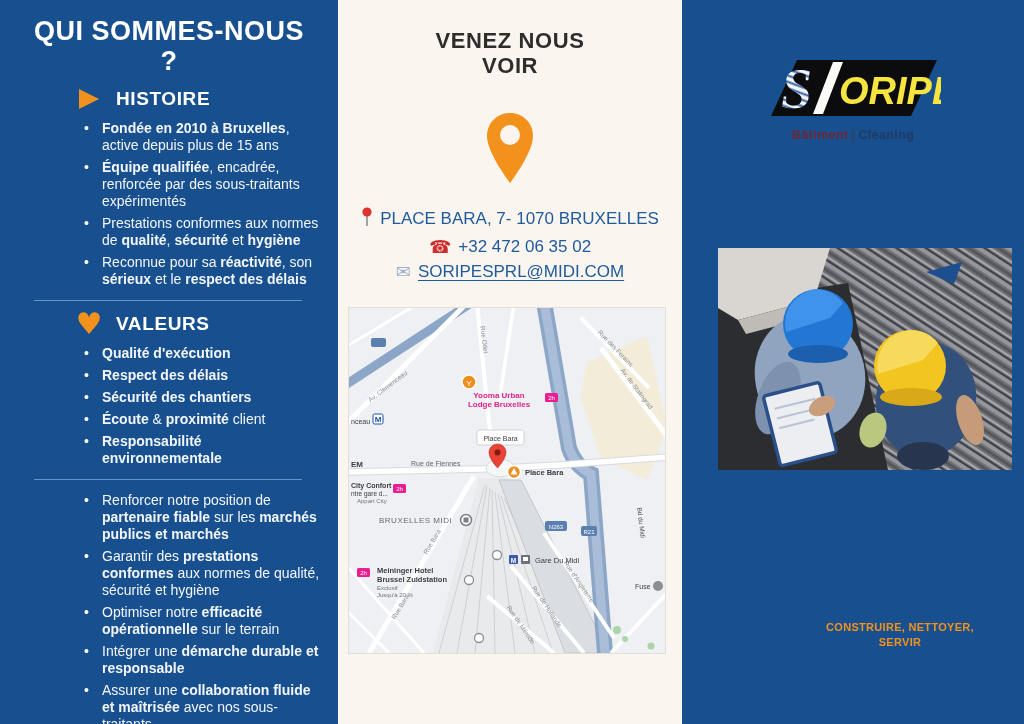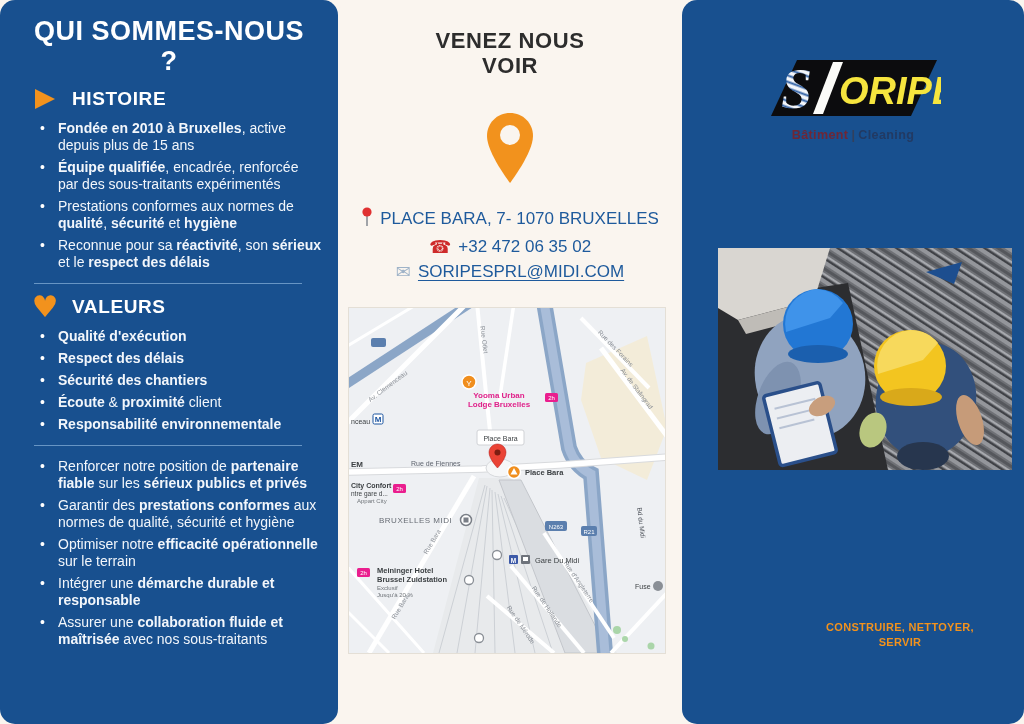--- a/index.html
+++ b/index.html
@@ -1,25 +1,25 @@
 <!DOCTYPE html>
 <html><head>
 <meta charset="utf-8">
 <style>
   html,body{margin:0;padding:0;}
   body{width:1024px;height:724px;overflow:hidden;font-family:"Liberation Sans",sans-serif;background:#fff;}
   .page{position:relative;width:1024px;height:724px;background:#FAF5EF;}
-  .panel{position:absolute;top:0;height:724px;border-radius:15px;}
+  .panel{position:absolute;top:0;height:724px;}
   .panel-left{left:0;width:338px;background:#18508F;color:#fff;}
   .panel-mid{left:338px;width:344px;background:#FAF5EF;}
   .panel-right{left:682px;width:342px;background:#18508F;color:#fff;}
 
   
   .lp-title{margin:16px auto 6px;width:270px;text-align:center;font-size:27px;line-height:1.12;font-weight:800;letter-spacing:.5px;color:#fff;}
-  .section{padding:0 16px 0 30px;}
+  .section{padding:0 16px 0 30px;margin-left:44px;}
   .sec-head{display:flex;align-items:center;gap:14px;margin:10px 0 8px 2px;}
   .sec-head .hicon{width:26px;height:26px;display:flex;align-items:center;justify-content:center;flex:0 0 26px;}
   .sec-head .htext{font-size:19px;font-weight:800;letter-spacing:.6px;}
   ul.blist{list-style:none;margin:0;padding:0 0 0 8px;}
   ul.blist li{position:relative;padding-left:20px;font-size:14px;line-height:17px;margin-bottom:5px;color:#f2f6fb;}
   ul.blist li::before{content:"•";position:absolute;left:2px;top:0;color:#fff;font-size:14px;}
   .divider{height:1px;background:rgba(170,205,240,.55);margin:12px 36px 4px 34px;border:none;}
   .heart-glyph{color:#F2921D;font-size:30px;line-height:26px;font-family:"DejaVu Sans",sans-serif;}
 
   
@@ -81,21 +81,21 @@
         <li><span class="b">Sécurité des chantiers</span></li>
         <li><span class="b">Écoute</span><span> &amp; </span><span class="b">proximité</span><span> client</span></li>
         <li><span class="b">Responsabilité environnementale</span></li>
       </ul>
     </div>
 
     <hr class="divider">
 
     <div class="section">
       <ul class="blist" style="margin-top:12px;">
-        <li><span>Renforcer notre position de </span><span class="b">partenaire fiable</span><span> sur les </span><span class="b">sérieux publics et privés</span></li>
+        <li><span>Renforcer notre position de </span><span class="b">partenaire fiable</span><span> sur les </span><span class="b">marchés publics et marchés</span></li>
         <li><span>Garantir des </span><span class="b">prestations conformes</span><span> aux normes de qualité, sécurité et hygiène</span></li>
         <li><span>Optimiser notre </span><span class="b">efficacité opérationnelle</span><span> sur le terrain</span></li>
         <li><span>Intégrer une </span><span class="b">démarche durable et responsable</span></li>
         <li><span>Assurer une </span><span class="b">collaboration fluide et maîtrisée</span><span> avec nos sous-traitants</span></li>
       </ul>
     </div>
   </div>
 
   <div class="panel panel-mid">
     <div class="mid-title">

